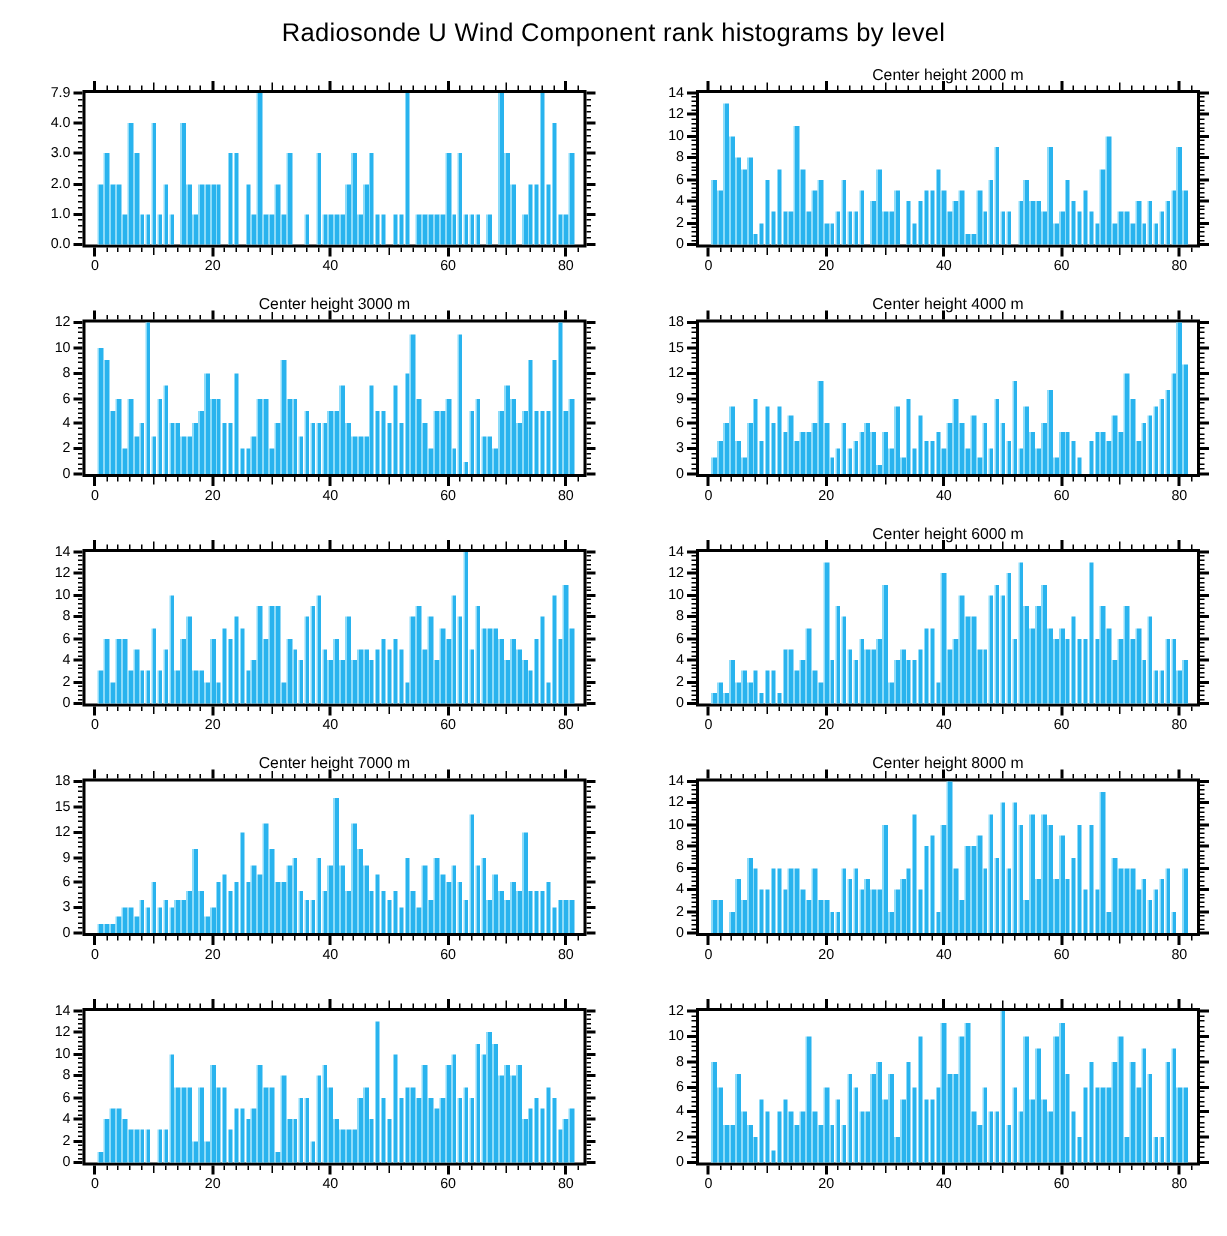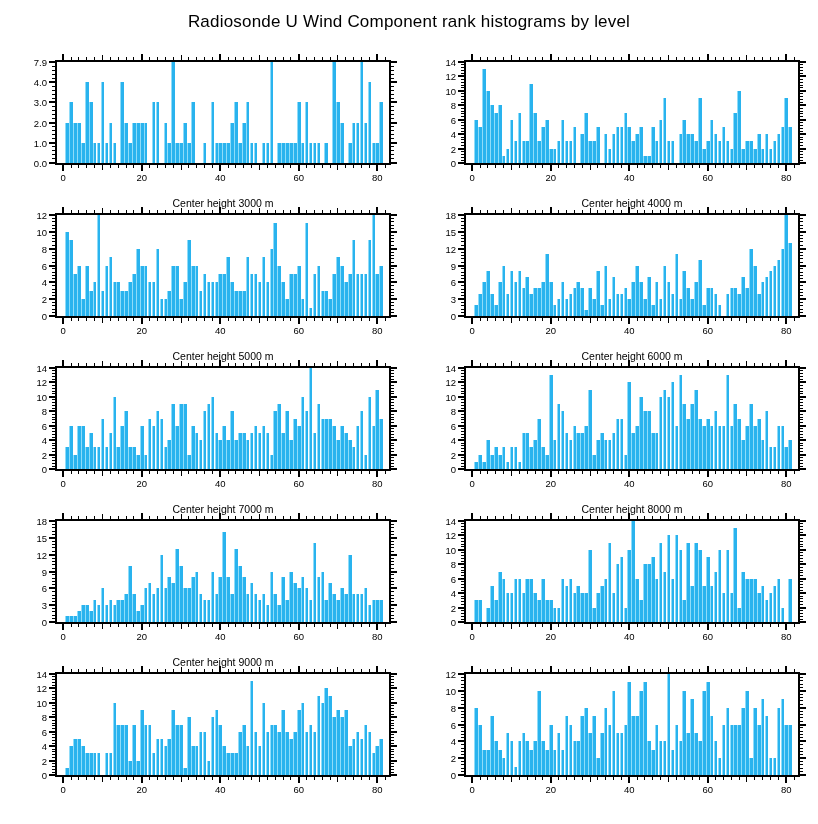--- a/index.html
+++ b/index.html
@@ -255,20 +255,21 @@
           <div class="ylab" style="bottom: 0%;">0.0</div>
           <div class="ylab" style="bottom: 20%;">1.0</div>
           <div class="ylab" style="bottom: 40%;">2.0</div>
           <div class="ylab" style="bottom: 60%;">3.0</div>
           <div class="ylab" style="bottom: 80%;">4.0</div>
           <div class="ylab" style="bottom: 100%;">7.9</div>
         </div>
       </div>
     </div>
     <div class="panel">
+      <div class="panel-title">Center height 2000 m</div>
       <div class="plotwrap">
         <div class="plotbox">
           <div class="bar" style="left: 2.54137%; width: 1.06383%; height: 42.8571%;"></div>
           <div class="bar" style="left: 3.7234%; width: 1.06383%; height: 35.7143%;"></div>
           <div class="bar" style="left: 4.90544%; width: 1.06383%; height: 92.8571%;"></div>
           <div class="bar" style="left: 6.08747%; width: 1.06383%; height: 71.4286%;"></div>
           <div class="bar" style="left: 7.2695%; width: 1.06383%; height: 57.1429%;"></div>
           <div class="bar" style="left: 8.45154%; width: 1.06383%; height: 50%;"></div>
           <div class="bar" style="left: 9.63357%; width: 1.06383%; height: 57.1429%;"></div>
           <div class="bar" style="left: 10.8156%; width: 1.06383%; height: 7.14286%;"></div>
@@ -1003,21 +1004,20 @@
           <div class="ylab" style="bottom: 16.6667%;">3</div>
           <div class="ylab" style="bottom: 33.3333%;">6</div>
           <div class="ylab" style="bottom: 50%;">9</div>
           <div class="ylab" style="bottom: 66.6667%;">12</div>
           <div class="ylab" style="bottom: 83.3333%;">15</div>
           <div class="ylab" style="bottom: 100%;">18</div>
         </div>
       </div>
     </div>
     <div class="panel">
-      <div class="panel-title">Center height 5000 m</div>
       <div class="plotwrap">
         <div class="plotbox">
           <div class="bar" style="left: 2.54137%; width: 1.06383%; height: 21.4286%;"></div>
           <div class="bar" style="left: 3.7234%; width: 1.06383%; height: 42.8571%;"></div>
           <div class="bar" style="left: 4.90544%; width: 1.06383%; height: 14.2857%;"></div>
           <div class="bar" style="left: 6.08747%; width: 1.06383%; height: 42.8571%;"></div>
           <div class="bar" style="left: 7.2695%; width: 1.06383%; height: 42.8571%;"></div>
           <div class="bar" style="left: 8.45154%; width: 1.06383%; height: 21.4286%;"></div>
           <div class="bar" style="left: 9.63357%; width: 1.06383%; height: 35.7143%;"></div>
           <div class="bar" style="left: 10.8156%; width: 1.06383%; height: 21.4286%;"></div>
@@ -2020,21 +2020,20 @@
           <div class="ylab" style="bottom: 28.5714%;">4</div>
           <div class="ylab" style="bottom: 42.8571%;">6</div>
           <div class="ylab" style="bottom: 57.1429%;">8</div>
           <div class="ylab" style="bottom: 71.4286%;">10</div>
           <div class="ylab" style="bottom: 85.7143%;">12</div>
           <div class="ylab" style="bottom: 100%;">14</div>
         </div>
       </div>
     </div>
     <div class="panel">
-      <div class="panel-title">Center height 9000 m</div>
       <div class="plotwrap">
         <div class="plotbox">
           <div class="bar" style="left: 2.54137%; width: 1.06383%; height: 7.14286%;"></div>
           <div class="bar" style="left: 3.7234%; width: 1.06383%; height: 28.5714%;"></div>
           <div class="bar" style="left: 4.90544%; width: 1.06383%; height: 35.7143%;"></div>
           <div class="bar" style="left: 6.08747%; width: 1.06383%; height: 35.7143%;"></div>
           <div class="bar" style="left: 7.2695%; width: 1.06383%; height: 28.5714%;"></div>
           <div class="bar" style="left: 8.45154%; width: 1.06383%; height: 21.4286%;"></div>
           <div class="bar" style="left: 9.63357%; width: 1.06383%; height: 21.4286%;"></div>
           <div class="bar" style="left: 10.8156%; width: 1.06383%; height: 21.4286%;"></div>

